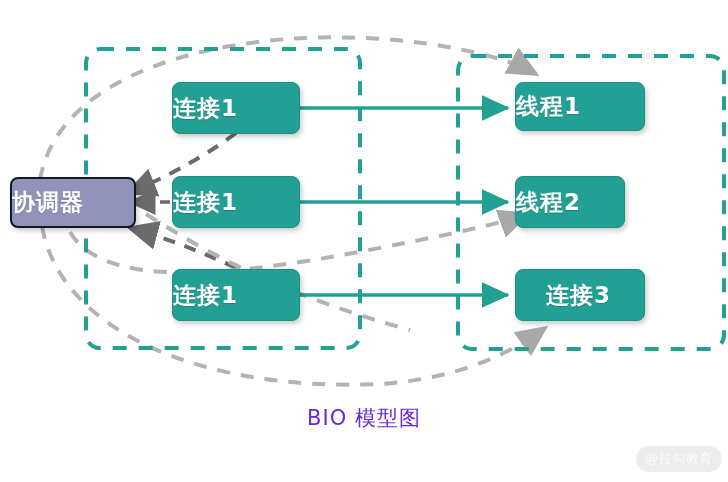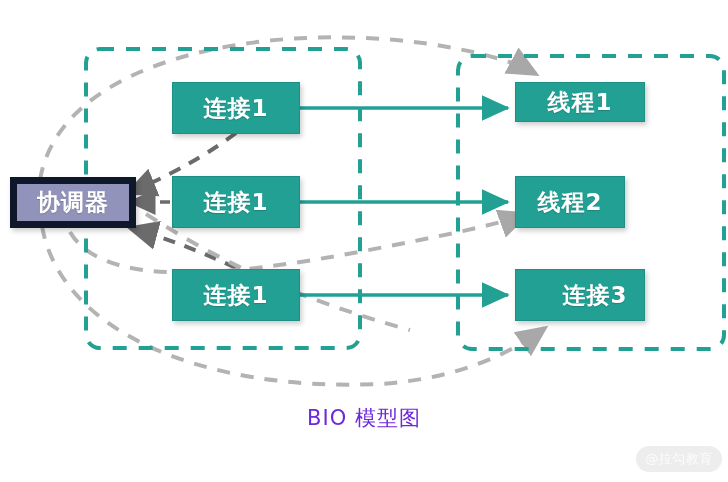--- a/index.html
+++ b/index.html
@@ -21,37 +21,37 @@
     position: absolute;
     left: 0;
     top: 0;
     width: 728px;
     height: 482px;
   }
   .node {
     position: absolute;
     display: flex;
     align-items: center;
-    justify-content: center;
-    border-radius: 0;
+    justify-content: flex-start;
+    border-radius: 8px;
     box-sizing: border-box;
     color: #ffffff;
     font-size: 23px;
     font-weight: bold;
     letter-spacing: 1px;
     text-shadow: 0 1px 1px rgba(0,0,0,0.18);
     box-shadow: 2px 3px 5px rgba(0,0,0,0.20);
   }
   .node-teal {
     background: #22a094;
     border: 1px solid #1d8f84;
   }
   .node-purple {
     background: #9293bb;
-    border: 7px solid #0f172a;
+    border: 2px solid #0f172a;
   }
   .caption {
     position: absolute;
     left: 0;
     top: 404px;
     width: 728px;
     text-align: center;
     font-size: 21px;
     color: #6d28d9;
     letter-spacing: 1px;
@@ -122,21 +122,21 @@
   <div class="node node-teal" style="left:172px; top:82px; width:128px; height:52px;">
     <span>连接1</span>
   </div>
   <div class="node node-teal" style="left:172px; top:176px; width:128px; height:52px;">
     <span>连接1</span>
   </div>
   <div class="node node-teal" style="left:172px; top:269px; width:128px; height:52px;">
     <span>连接1</span>
   </div>
 
-  <div class="node node-teal" style="left:515px; top:82px; width:130px; height:40px;">
+  <div class="node node-teal" style="left:515px; top:82px; width:130px; height:49px;">
     <span>线程1</span>
   </div>
   <div class="node node-teal" style="left:515px; top:176px; width:110px; height:52px;">
     <span>线程2</span>
   </div>
   <div class="node node-teal" style="left:515px; top:269px; width:130px; height:52px;padding-left:30px;">
     <span>连接3</span>
   </div>
 
   <div class="caption">BIO 模型图</div>

